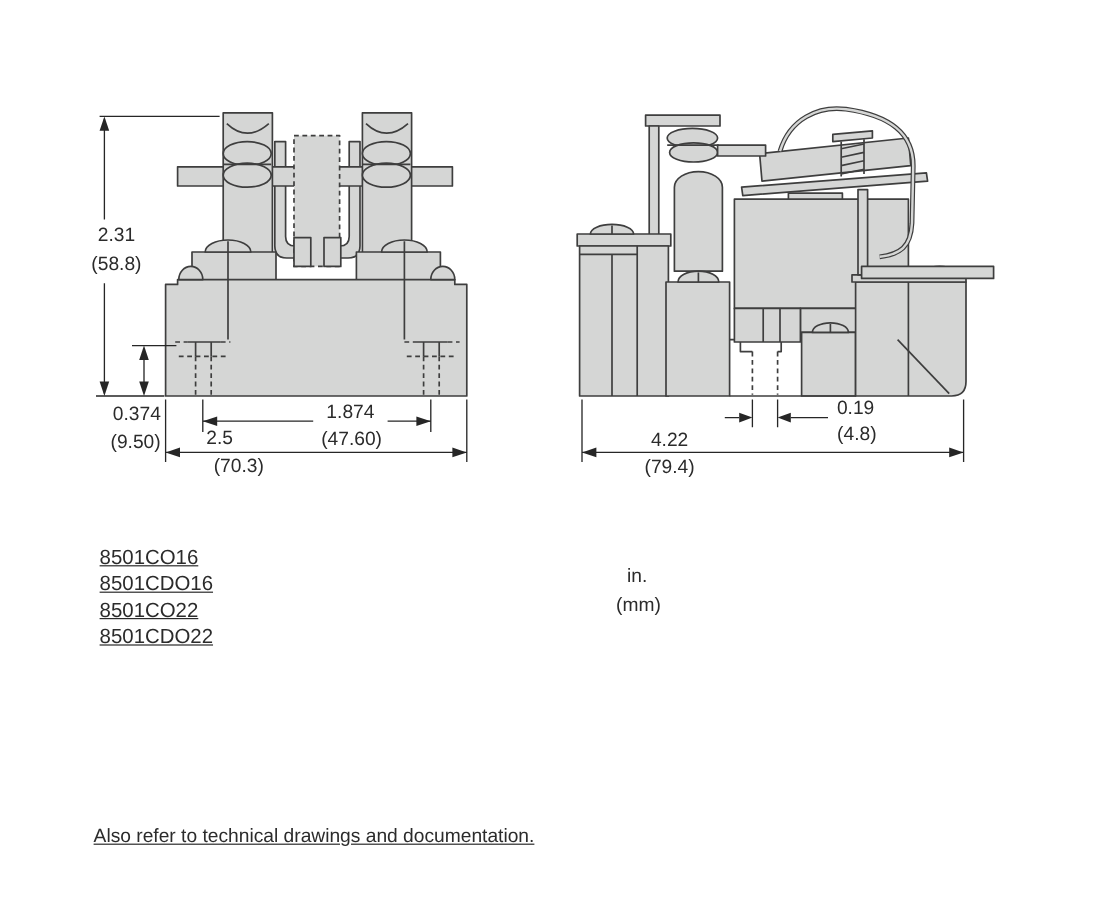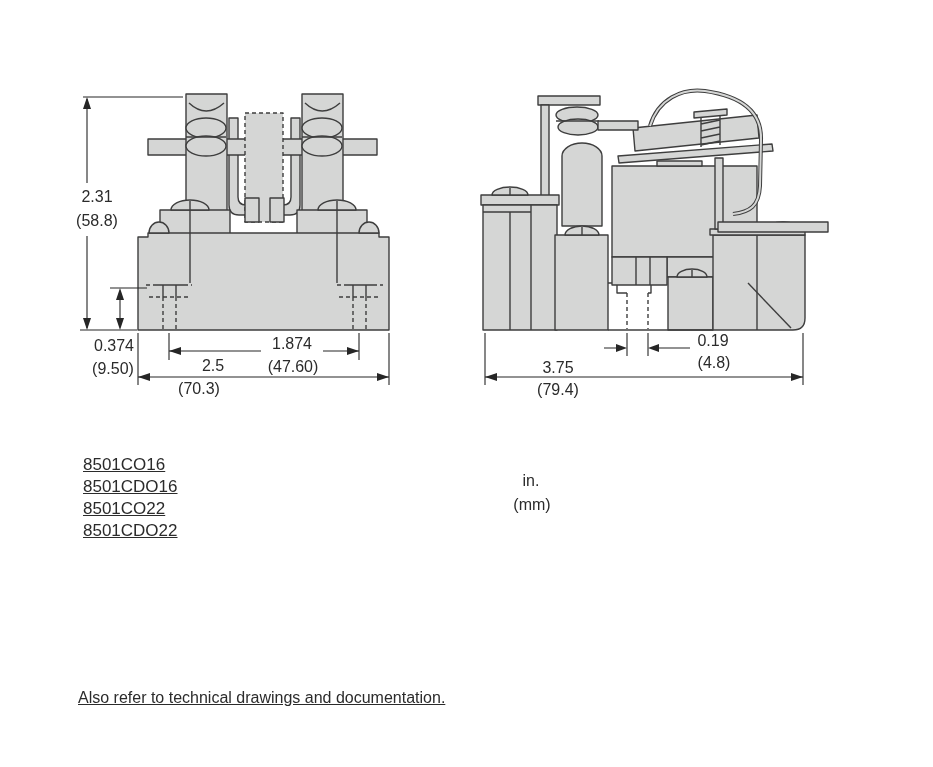--- a/index.html
+++ b/index.html
@@ -163,23 +163,23 @@
     <polygon class="arr" points="648,348 659,344 659,352"></polygon>
   </g>
 </svg>
 
 <div class="lbl" style="left:97px;top:197px">2.31</div>
 <div class="lbl" style="left:97px;top:221px">(58.8)</div>
 <div class="lbl" style="left:114px;top:346px">0.374</div>
 <div class="lbl" style="left:113px;top:369px">(9.50)</div>
 <div class="lbl bg" style="left:292px;top:344px">1.874</div>
 <div class="lbl" style="left:293px;top:367px">(47.60)</div>
-<div class="lbl" style="left:213px;top:366px">2.5</div>
+<div class="lbl" style="left:183px;top:366px">2.5</div>
 <div class="lbl" style="left:199px;top:389px">(70.3)</div>
-<div class="lbl" style="left:558px;top:368px">3.75</div>
+<div class="lbl" style="left:558px;top:368px">4.22</div>
 <div class="lbl" style="left:558px;top:390px">(79.4)</div>
 <div class="lbl" style="left:713px;top:341px">0.19</div>
 <div class="lbl" style="left:714px;top:363px">(4.8)</div>
 
 <div>
   <div class="txt" style="left:83px;top:456px">8501CO16</div>
   <div class="txt" style="left:83px;top:478px">8501CDO16</div>
   <div class="txt" style="left:83px;top:500px">8501CO22</div>
   <div class="txt" style="left:83px;top:522px">8501CDO22</div>
 </div>

